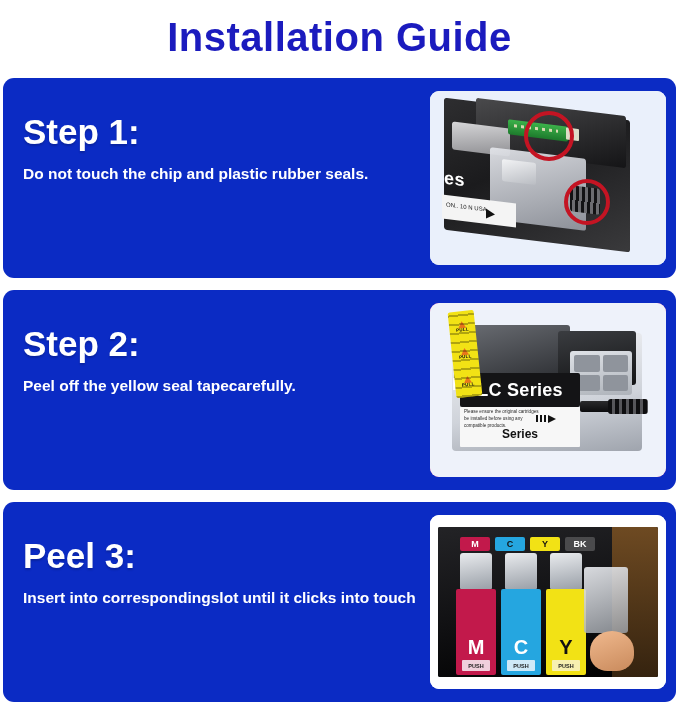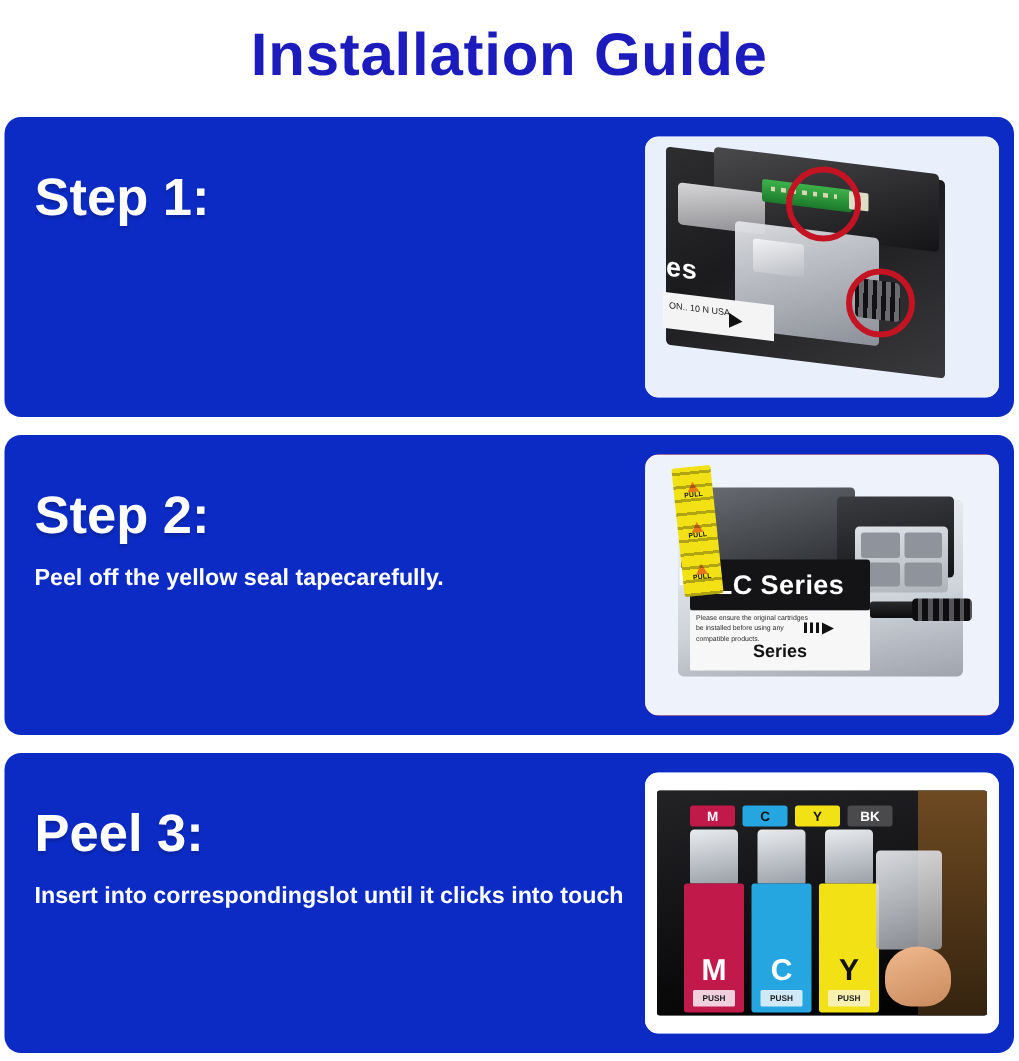--- a/index.html
+++ b/index.html
@@ -281,20 +281,21 @@
 
   <div class="title-bar">
     <div class="title" style="color: rgb(27, 27, 190);">Installation Guide</div>
   </div>
 
   <div class="steps">
 
     <div class="step-panel" style="background: rgb(11, 43, 196);">
       <div class="step-text">
         <div class="step-heading">Step 1:</div>
+        <div class="step-desc">Do not touch the chip and plastic rubber seals.</div>
       </div>
       <div class="img-card" style="background: rgb(234, 240, 251);">
         <div class="photo">
           <div class="p1-bg"></div>
           <div class="p1-body"></div>
           <div class="p1-blacktop"></div>
           <div class="p1-greytab"></div>
           <div class="p1-clear"></div>
           <div class="p1-clear2"></div>
           <div class="p1-chip"></div>
@@ -309,21 +310,21 @@
           <div class="circ-red p1-c2" style="border-color: rgb(196, 20, 35);"></div>
         </div>
       </div>
     </div>
 
     <div class="step-panel" style="background: rgb(11, 43, 196); justify-content: space-between;">
       <div class="step-text">
         <div class="step-heading">Step 2:</div>
         <div class="step-desc">Peel off the yellow seal tapecarefully.</div>
       </div>
-      <div class="img-card" style="background: #ef4444; margin-left: 16px;">
+      <div class="img-card" style="background: #ec4899; margin-left: 16px;">
         <div class="photo">
           <div class="p2-bg"></div>
           <div class="p2-shell"></div>
           <div class="p2-dark"></div>
           <div class="p2-darkR"></div>
           <div class="p2-gridpanel">
             <span></span>
               <span></span>
               <span></span>
               <span></span>

